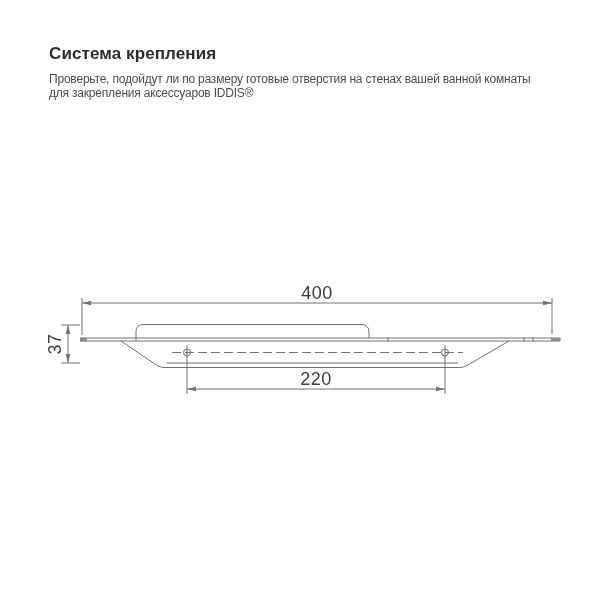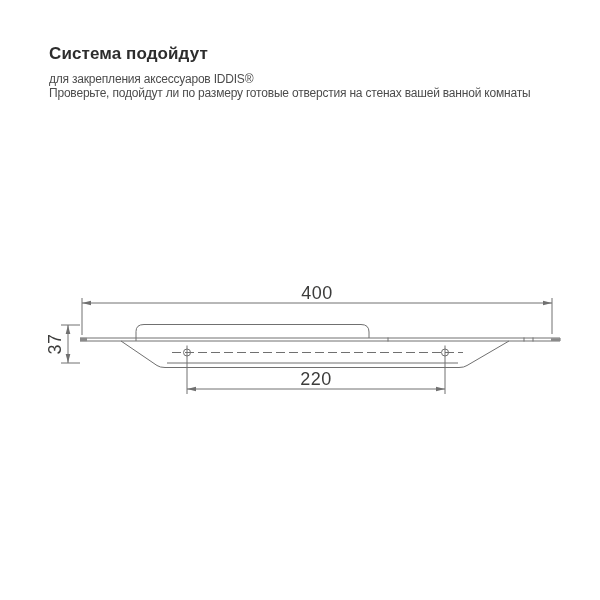--- a/index.html
+++ b/index.html
@@ -35,25 +35,25 @@
     font-size: 18px;
     fill: #3c3c3b;
     letter-spacing: 0.5px;
   }
 </style>
 </head>
 <body>
 
 <div class="page">
 
-  <h1 class="title">Система подойдут</h1>
+  <h1 class="title">Система крепления</h1>
 
   <div class="intro">
+    <div>Проверьте, подойдут ли по размеру готовые отверстия на стенах вашей ванной комнаты</div>
     <div>для закрепления аксессуаров IDDIS®</div>
-    <div>Проверьте, подойдут ли по размеру готовые отверстия на стенах вашей ванной комнаты</div>
   </div>
 
   <svg class="drawing" width="600" height="600" viewBox="0 0 600 600" stroke-linecap="butt" fill="none">
 
     <g stroke="#707070" stroke-width="1">
       <line x1="82" y1="303" x2="552" y2="303"></line>
       <line x1="82" y1="298" x2="82" y2="335"></line>
       <line x1="552" y1="298" x2="552" y2="334"></line>
     </g>
     <polygon points="82,303 91,300.7 91,305.3" fill="#707070"></polygon>

